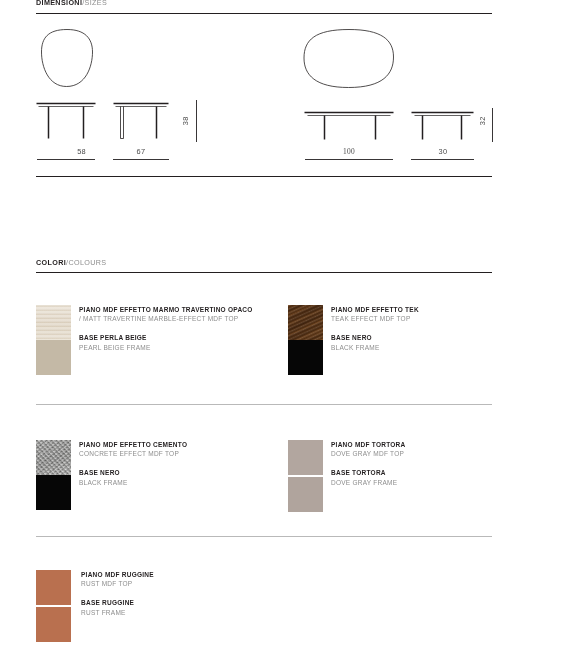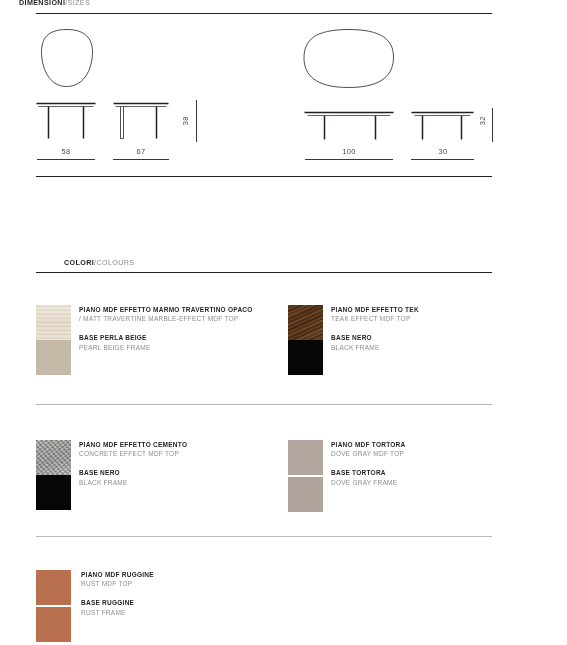--- a/index.html
+++ b/index.html
@@ -168,21 +168,21 @@
         8deg,
         rgba(255,255,255,0.22) 0px,
         rgba(55,55,55,0.22) 2.3px
       ),
       linear-gradient(160deg, #a8a8a6 0%, #8e8e8c 50%, #b2b2af 100%);
   }
 </style>
 </head>
 <body>
 
-<div class="section-head" id="head-dimensions" style="left:19px; top:-1px;">
+<div class="section-head" id="head-dimensions" style="left:36px; top:-1px;">
   <span class="it">DIMENSIONI</span><span class="sep">/</span><span class="en">SIZES</span>
 </div>
 
 <div class="rule" style="top:13px;"></div>
 
 <div class="draw-layer">
   <svg width="567" height="180" viewBox="0 0 567 180">
     <g fill="none" stroke="#231f20" stroke-width="0.8">
 
       <path d="M 41.5 52
@@ -236,31 +236,31 @@
       </g>
 
       <path d="M 492.5 108 L 492.5 142" stroke-width="0.9"></path>
 
       <path d="M 305 159.5 L 393 159.5" stroke-width="0.9"></path>
       <path d="M 411 159.5 L 474 159.5" stroke-width="0.9"></path>
     </g>
   </svg>
 </div>
 
-<div class="dim-label" style="left:46px; top:148px; width:40px;">58</div>
+<div class="dim-label" style="left:46px; top:148px; width:40px;text-align:right;">58</div>
 <div class="dim-label" style="left:121px; top:148px; width:40px;">67</div>
 <div class="dim-label vert" style="left:176px; top:117px; width:20px;">38</div>
 
-<div class="dim-label" style="left:329px; top:148px; width:40px;">100</div>
+<div class="dim-label" style="left:329px; top:148px; width:40px;font-family:Liberation Serif, serif;">100</div>
 <div class="dim-label" style="left:423px; top:148px; width:40px;">30</div>
 <div class="dim-label vert" style="left:473px; top:117px; width:20px;">32</div>
 
 <div class="rule" style="top:176px;"></div>
 
-<div class="section-head" style="left:36px; top:259px;margin-left:28px;">
+<div class="section-head" style="left:36px; top:259px;">
   <span class="it">COLORI</span><span class="sep">/</span><span class="en">COLOURS</span>
 </div>
 
 <div class="rule" style="top:272px;"></div>
 
 <div class="swatch-cell" style="left:36px; top:305px;">
   <div class="swatch-stack">
     <span class="swatch tx-travertine" title="PIANO MDF EFFETTO MARMO TRAVERTINO OPACO"></span>
     <span class="swatch" style="background:#c4b9a6;" title="BASE PERLA BEIGE"></span>
   </div>

